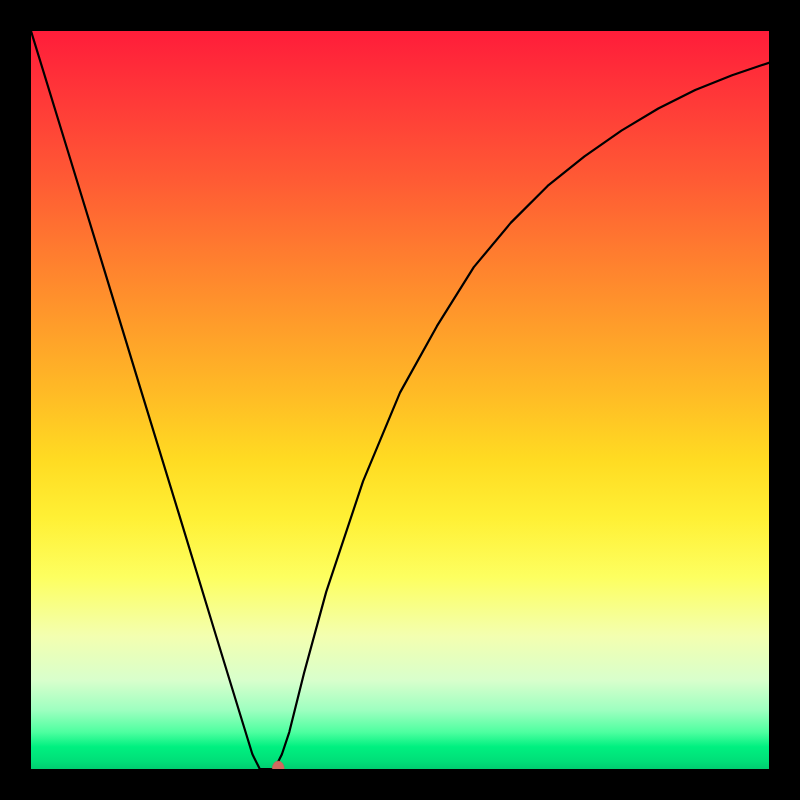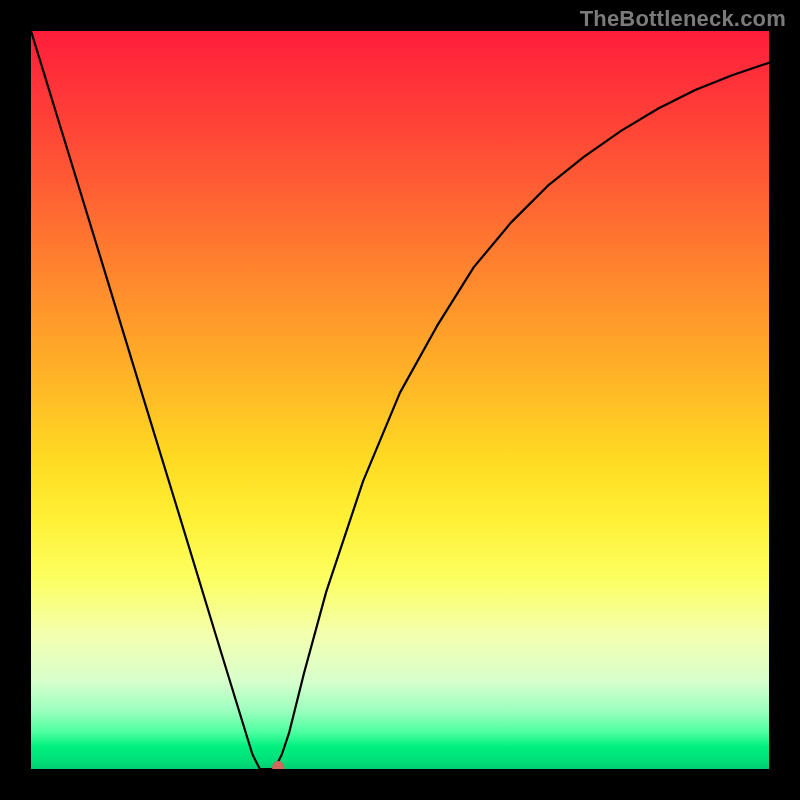--- a/index.html
+++ b/index.html
@@ -66,15 +66,14 @@
 
   <div class="plot-area">
     <svg class="curve-svg" width="738" height="738" viewBox="0 0 738 738">
       <path id="curve-path" fill="none" stroke="#000" stroke-width="2.2" stroke-linecap="round" stroke-linejoin="round" d="M0.00 0.00 L36.90 120.29 L73.80 240.59 L110.70 361.62 L147.60 481.91 L184.50 602.95 L206.64 675.27 L221.40 723.24 L228.78 738.00 L236.16 738.00 L243.54 738.00 L250.92 723.24 L258.30 701.10 L273.06 642.06 L295.20 560.88 L332.10 450.18 L369.00 361.62 L405.90 295.20 L442.80 236.16 L479.70 191.88 L516.60 154.98 L553.50 125.46 L590.40 99.63 L627.30 77.49 L664.20 59.04 L701.10 44.28 L738.00 31.73"></path>
     </svg>
     <svg class="marker-svg" width="738" height="738" viewBox="0 0 738 738">
       <ellipse id="marker-dot" cx="247.23" cy="738.00" rx="6" ry="8" fill="#d06a5f" stroke="#c85a50" stroke-width="0.5"></ellipse>
     </svg>
   </div>
 
-  <div class="watermark">TheBottleneck.com</div>
 
 </div>
 
 </body></html>

